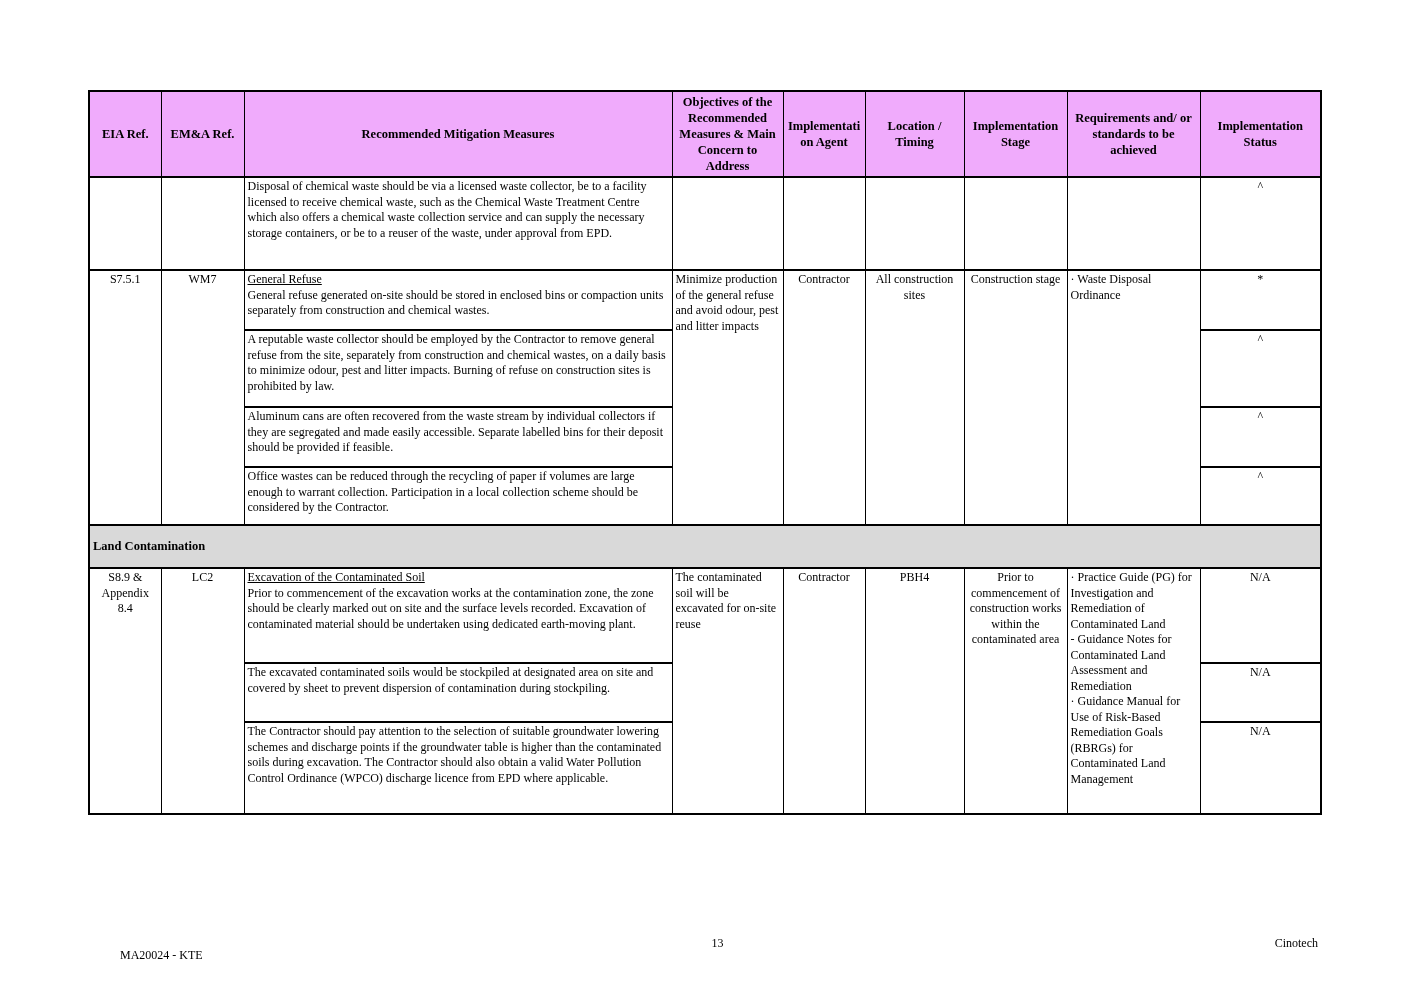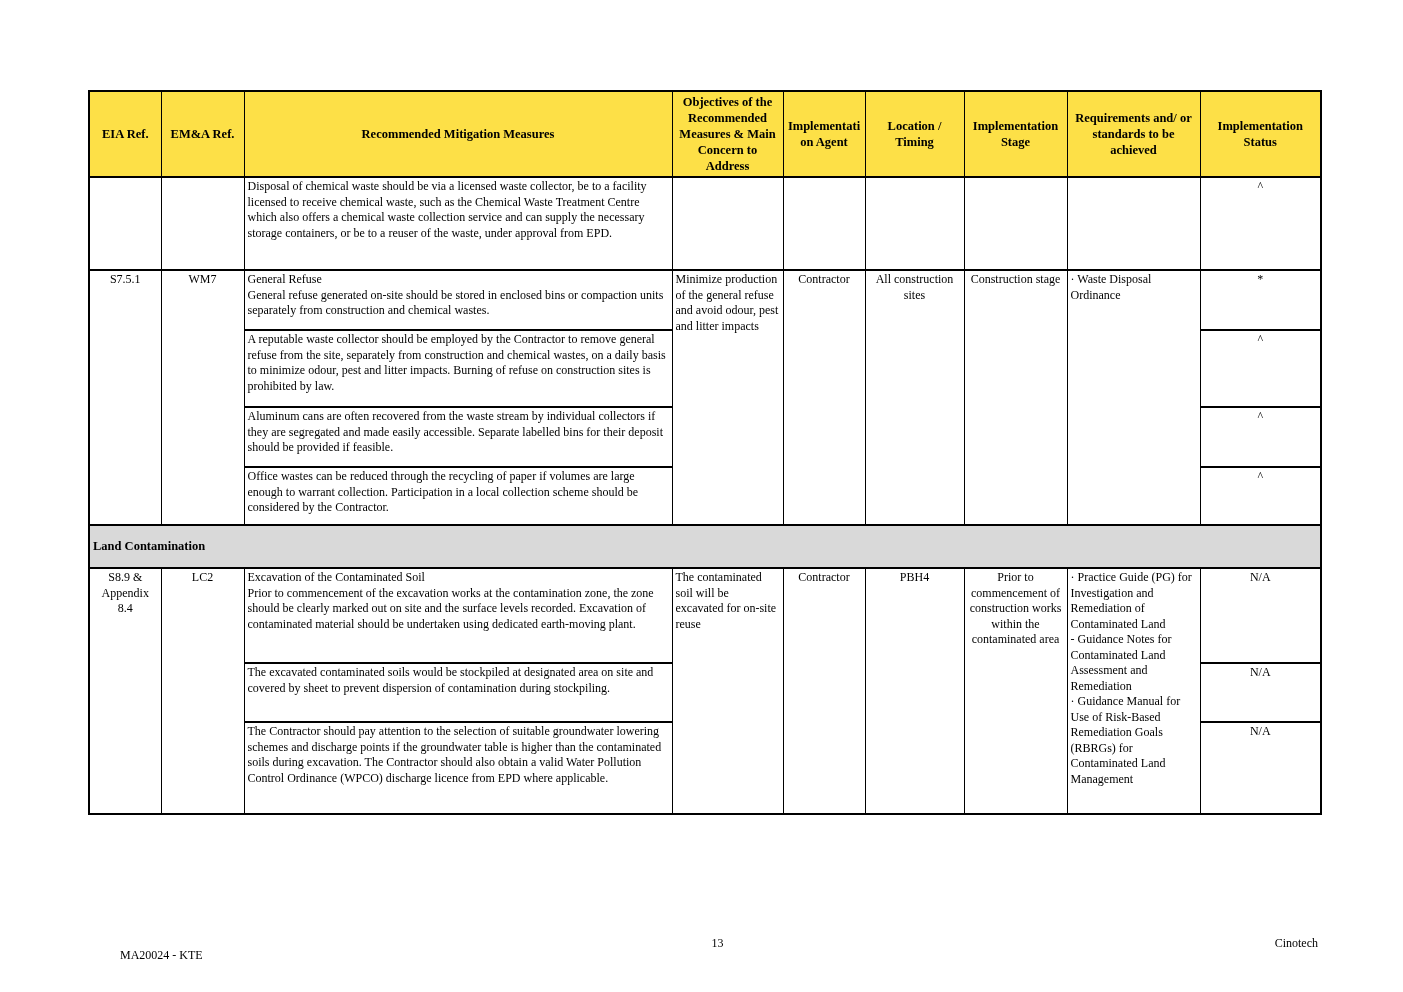--- a/index.html
+++ b/index.html
@@ -33,35 +33,35 @@
     border-right: 1px solid #000;
     border-top: 2px solid #000;
     border-bottom: 2px solid #000;
     vertical-align: top;
     font-size: 12px;
     line-height: 15.5px;
     padding: 1px 3px;
     overflow: hidden;
   }
   table.emis th {
-    background: #fde047;
+    background: #f0abfc;
     font-weight: bold;
     font-size: 12.5px;
     line-height: 16px;
     text-align: center;
     vertical-align: middle;
     padding: 2px 3px;
     overflow-wrap: break-word;
     word-break: break-word;
   }
   td.c-measure { text-align: left; padding: 1px 4px; }
   td.c-center { text-align: center; }
   td.c-status { text-align: center; padding-top: 2px; }
   td.c-left { text-align: left; }
-  .measure-title { }
+  .measure-title { text-decoration: underline; }
   .preline { white-space: pre-line; font-family: Liberation Serif, serif; }
   tr.section-row td {
     background: #d9d9d9;
     font-weight: bold;
     font-size: 12.5px;
     line-height: 15px;
     padding: 13px 3px;
     text-align: left;
   }
   .doc-footer {

